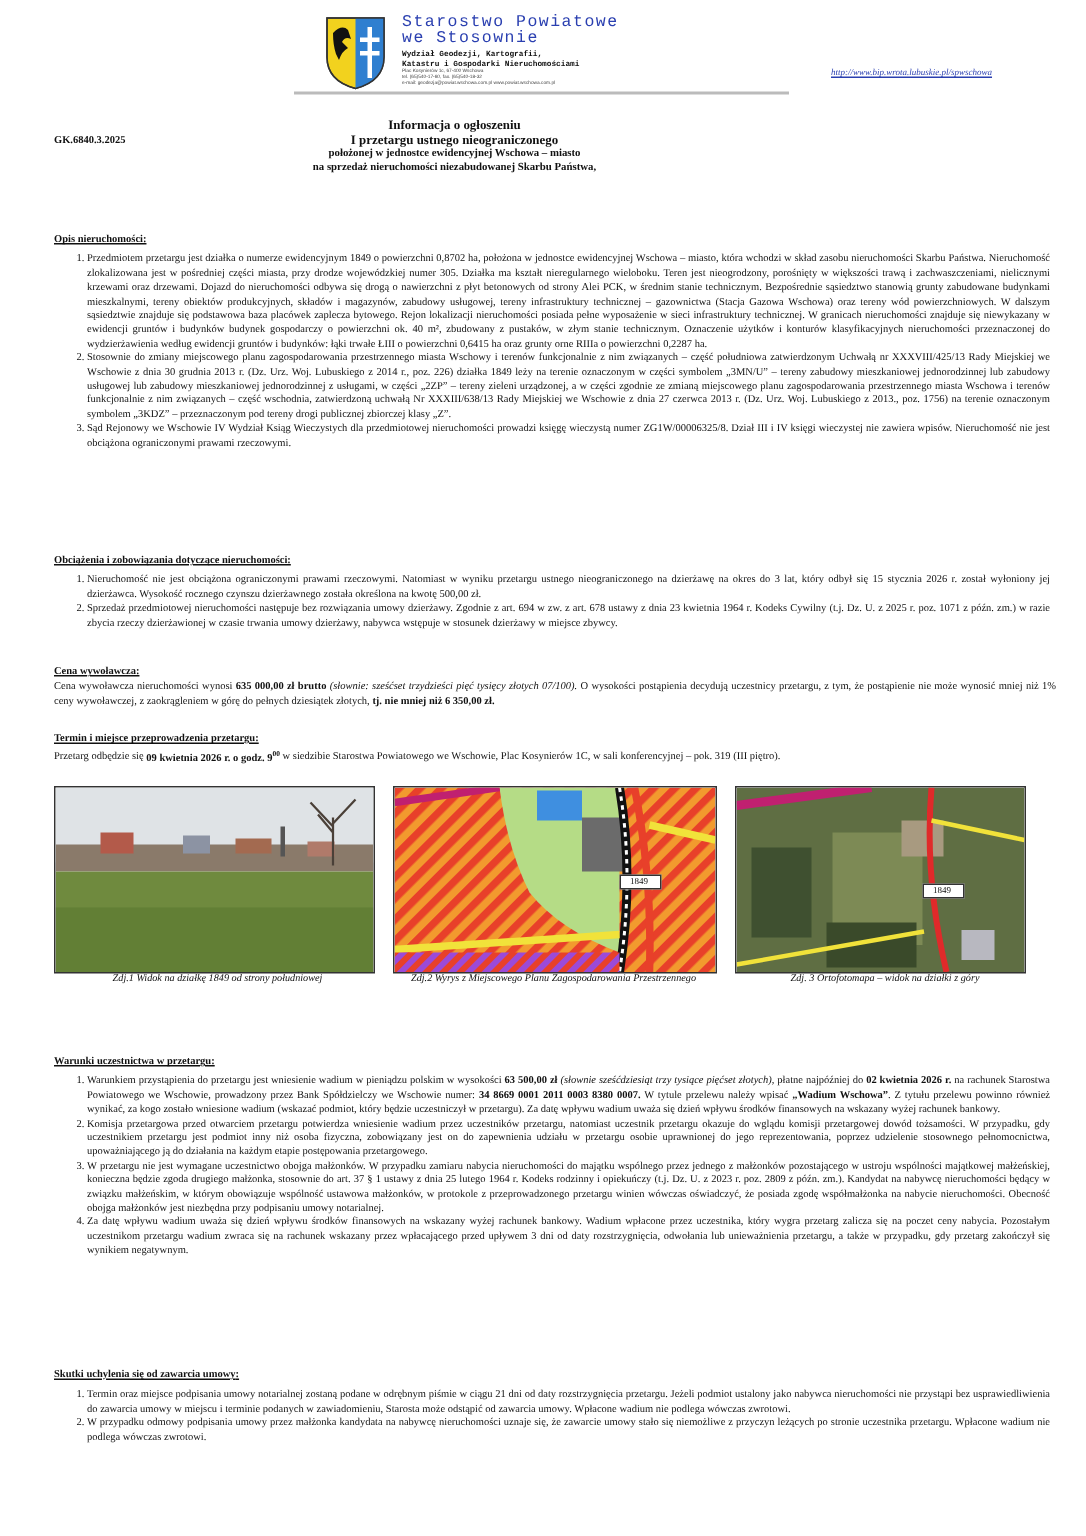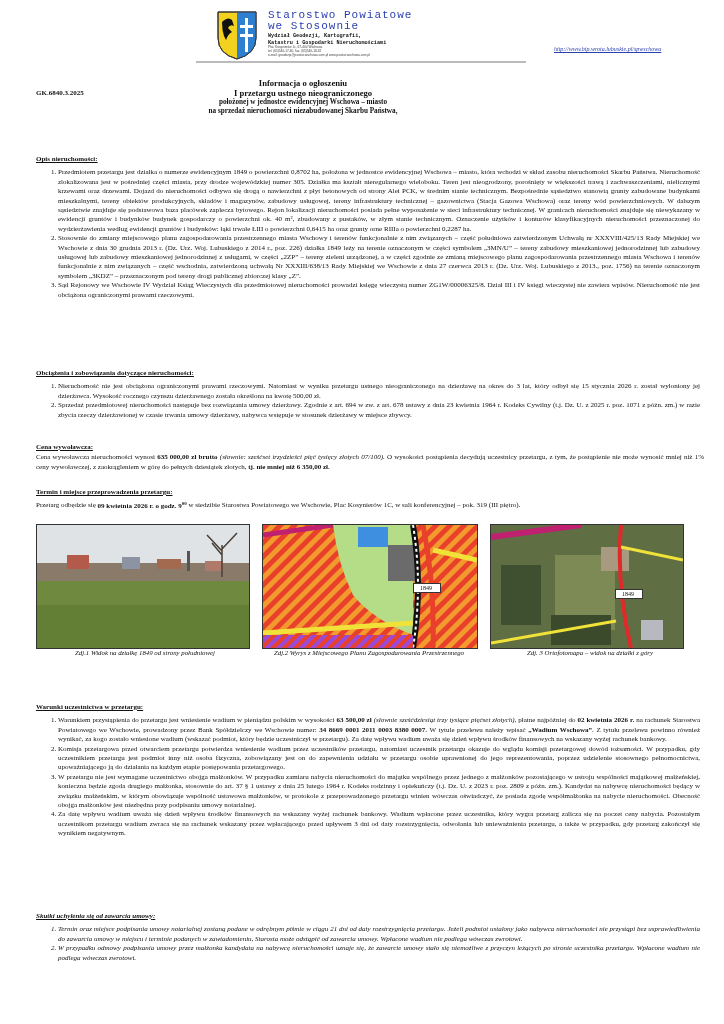--- a/index.html
+++ b/index.html
@@ -163,21 +163,21 @@
   <div class="section" style="top:703px;">
     <div class="sec-head">Warunki uczestnictwa w przetargu:</div>
     <ol>
       <li><span>Warunkiem przystąpienia do przetargu jest wniesienie wadium w pieniądzu polskim w wysokości </span><b>63 500,00 zł</b><i> (słownie sześćdziesiąt trzy tysiące pięćset złotych),</i><span> płatne najpóźniej do </span><b>02 kwietnia 2026 r.</b><span> na rachunek Starostwa Powiatowego we Wschowie, prowadzony przez Bank Spółdzielczy we Wschowie numer: </span><b>34 8669 0001 2011 0003 8380 0007.</b><span> W tytule przelewu należy wpisać </span><b>„Wadium Wschowa”</b><span>. Z tytułu przelewu powinno również wynikać, za kogo zostało wniesione wadium (wskazać podmiot, który będzie uczestniczył w przetargu). Za datę wpływu wadium uważa się dzień wpływu środków finansowych na wskazany wyżej rachunek bankowy.</span></li>
       <li>Komisja przetargowa przed otwarciem przetargu potwierdza wniesienie wadium przez uczestników przetargu, natomiast uczestnik przetargu okazuje do wglądu komisji przetargowej dowód tożsamości. W przypadku, gdy uczestnikiem przetargu jest podmiot inny niż osoba fizyczna, zobowiązany jest on do zapewnienia udziału w przetargu osobie uprawnionej do jego reprezentowania, poprzez udzielenie stosownego pełnomocnictwa, upoważniającego ją do działania na każdym etapie postępowania przetargowego.</li>
       <li>W przetargu nie jest wymagane uczestnictwo obojga małżonków. W przypadku zamiaru nabycia nieruchomości do majątku wspólnego przez jednego z małżonków pozostającego w ustroju wspólności majątkowej małżeńskiej, konieczna będzie zgoda drugiego małżonka, stosownie do art. 37 § 1 ustawy z dnia 25 lutego 1964 r. Kodeks rodzinny i opiekuńczy (t.j. Dz. U. z 2023 r. poz. 2809 z późn. zm.). Kandydat na nabywcę nieruchomości będący w związku małżeńskim, w którym obowiązuje wspólność ustawowa małżonków, w protokole z przeprowadzonego przetargu winien wówczas oświadczyć, że posiada zgodę współmałżonka na nabycie nieruchomości. Obecność obojga małżonków jest niezbędna przy podpisaniu umowy notarialnej.</li>
       <li>Za datę wpływu wadium uważa się dzień wpływu środków finansowych na wskazany wyżej rachunek bankowy. Wadium wpłacone przez uczestnika, który wygra przetarg zalicza się na poczet ceny nabycia. Pozostałym uczestnikom przetargu wadium zwraca się na rachunek wskazany przez wpłacającego przed upływem 3 dni od daty rozstrzygnięcia, odwołania lub unieważnienia przetargu, a także w przypadku, gdy przetarg zakończył się wynikiem negatywnym.</li>
     </ol>
   </div>
 
-  <div class="section" style="top:912px;font-style:italic;">
+  <div class="section" style="top:912px;">
     <div class="sec-head"><span>Skutki uchylenia się od zawarcia umowy</span><span style="text-decoration:none;">:</span></div>
     <ol>
       <li>Termin oraz miejsce podpisania umowy notarialnej zostaną podane w odrębnym piśmie w ciągu 21 dni od daty rozstrzygnięcia przetargu. Jeżeli podmiot ustalony jako nabywca nieruchomości nie przystąpi bez usprawiedliwienia do zawarcia umowy w miejscu i terminie podanych w zawiadomieniu, Starosta może odstąpić od zawarcia umowy. Wpłacone wadium nie podlega wówczas zwrotowi.</li>
       <li>W przypadku odmowy podpisania umowy przez małżonka kandydata na nabywcę nieruchomości uznaje się, że zawarcie umowy stało się niemożliwe z przyczyn leżących po stronie uczestnika przetargu. Wpłacone wadium nie podlega wówczas zwrotowi.</li>
     </ol>
   </div>
 
 </div>
 
 </body></html>

